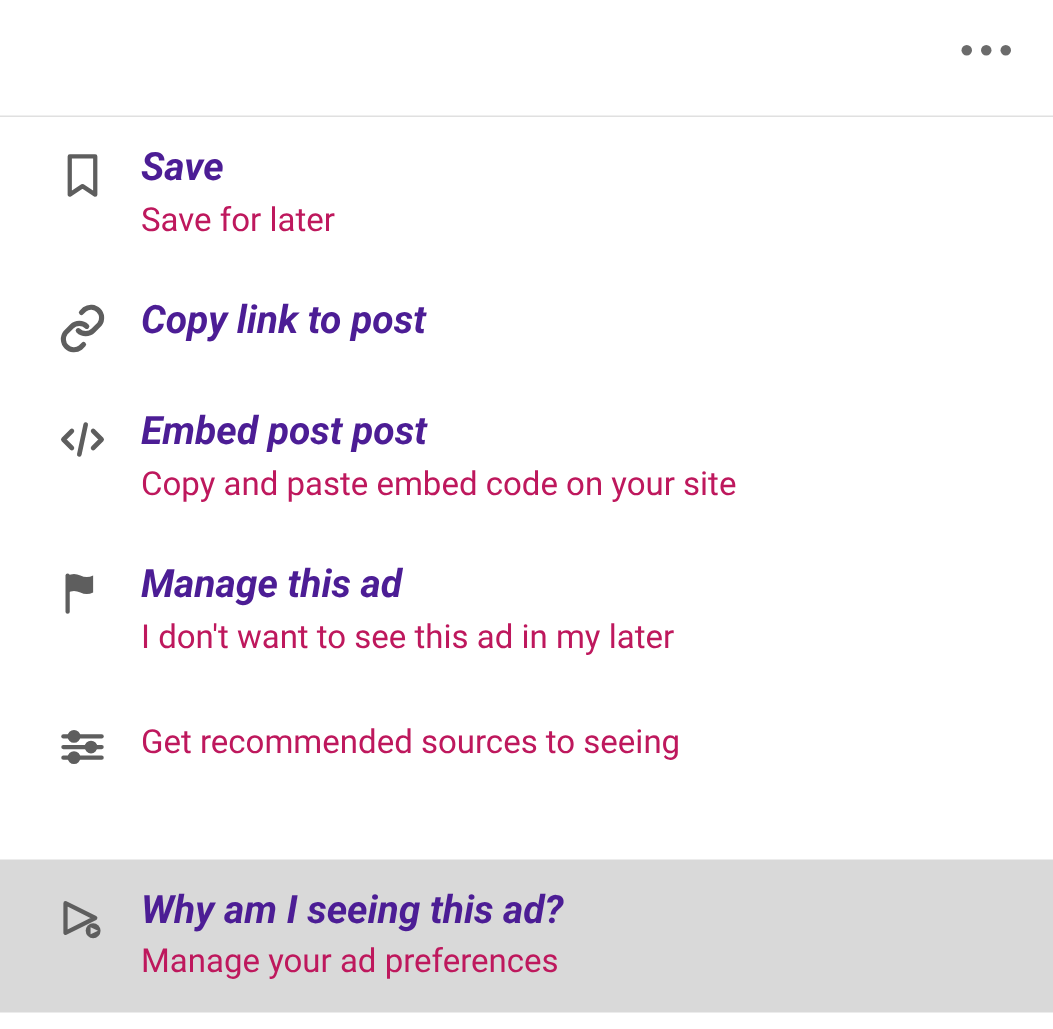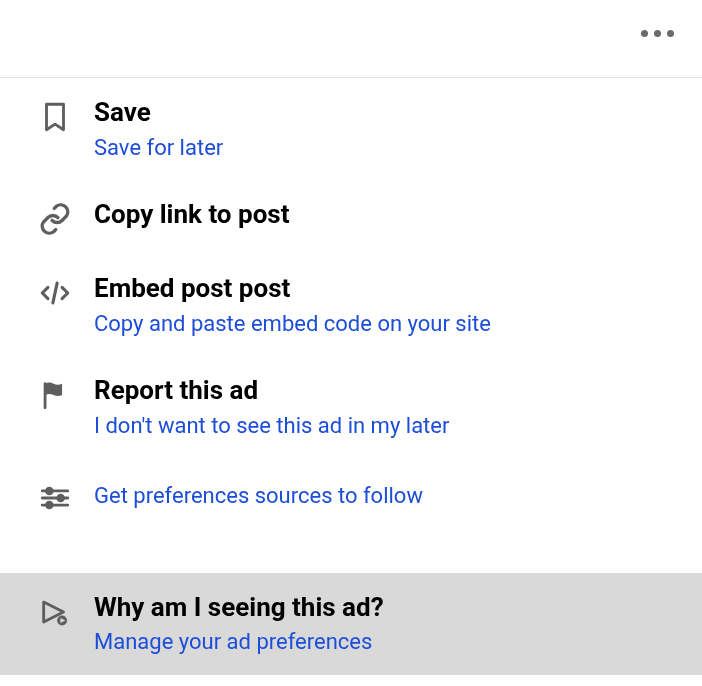--- a/index.html
+++ b/index.html
@@ -54,27 +54,28 @@
     stroke: #5e5e5e;
     fill: #5e5e5e;
   }
   .text-slot {
     flex: 1 1 auto;
     padding-left: 18px;
   }
   .item-title {
     font-size: 26px;
     font-weight: 700;
-    color: #000000;
+    color: #4c1d95;
     line-height: 1.25;
+    font-style: italic;
   }
   .item-desc {
     font-size: 22px;
     font-weight: 400;
-    color: #1d4ed8;
+    color: #be185d;
     line-height: 1.35;
     margin-top: 4px;
   }
 </style>
 </head>
 <body>
 
 <div class="header">
   <div class="kebab">
     <span class="dot"></span>
@@ -124,38 +125,38 @@
   </div>
 
   <div class="menu-item">
     <div class="icon-slot">
       <svg viewBox="0 0 24 24" stroke-width="2" stroke-linecap="round" stroke-linejoin="round">
         <path d="M5 21V4" stroke="#5e5e5e" fill="none"></path>
         <path d="M5 4c2-1 4-1 6 0s4 1 6 0v8c-2 1-4 1-6 0s-4-1-6 0V4z" fill="#5e5e5e" stroke="none"></path>
       </svg>
     </div>
     <div class="text-slot">
-      <div class="item-title">Report this ad</div>
+      <div class="item-title">Manage this ad</div>
       <div class="item-desc">I don't want to see this ad in my later</div>
     </div>
   </div>
 
   <div class="menu-item">
     <div class="icon-slot">
       <svg viewBox="0 0 24 24" stroke-width="2" stroke-linecap="round">
         <line x1="3" y1="7" x2="21" y2="7"></line>
         <line x1="3" y1="12" x2="21" y2="12"></line>
         <line x1="3" y1="17" x2="21" y2="17"></line>
         <circle cx="8" cy="7" r="2" fill="#5e5e5e"></circle>
         <circle cx="16" cy="12" r="2" fill="#5e5e5e"></circle>
         <circle cx="8" cy="17" r="2" fill="#5e5e5e"></circle>
       </svg>
     </div>
     <div class="text-slot">
-      <div class="item-desc">Get preferences sources to follow</div>
+      <div class="item-desc">Get recommended sources to seeing</div>
     </div>
   </div>
 
   <div class="menu-item highlight">
     <div class="icon-slot">
       <svg viewBox="0 0 24 24" fill="none" stroke-width="2" stroke-linejoin="round" stroke-linecap="round">
         <path d="M4 5l14 7L4 19V5z" fill="none"></path>
         <circle cx="17" cy="18" r="3.5" fill="#5e5e5e" stroke="none"></circle>
         <polygon points="15.8,16.3 19.3,18 15.8,19.7" fill="#d9d9d9" stroke="none"></polygon>
       </svg>

